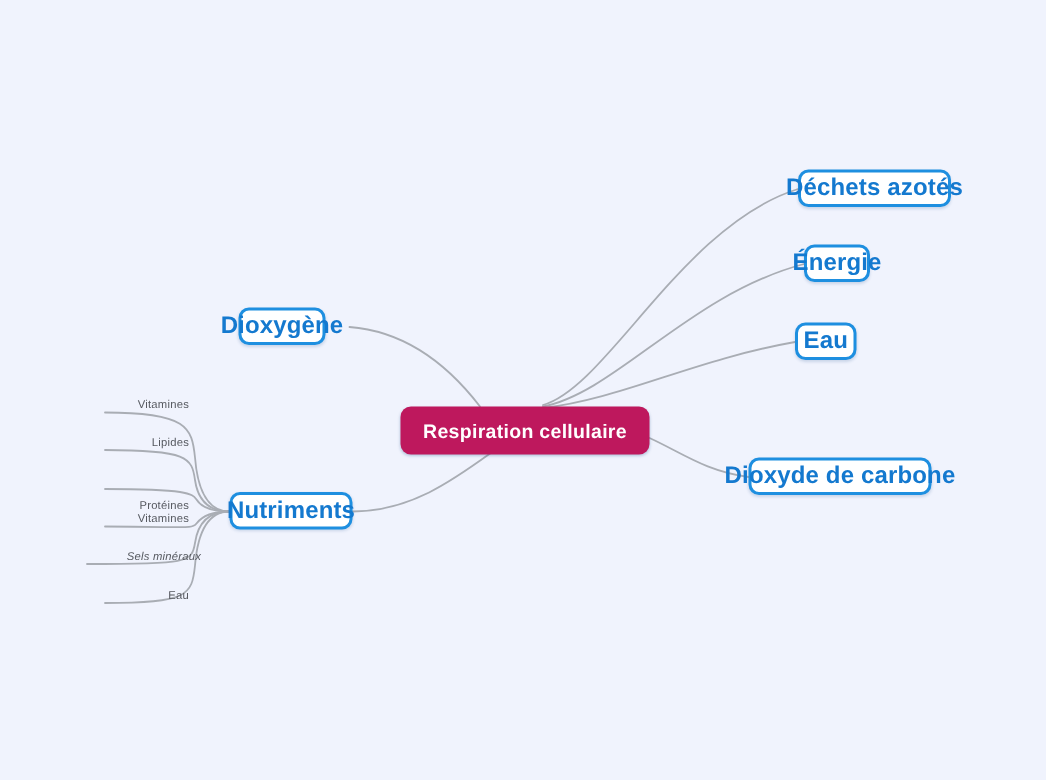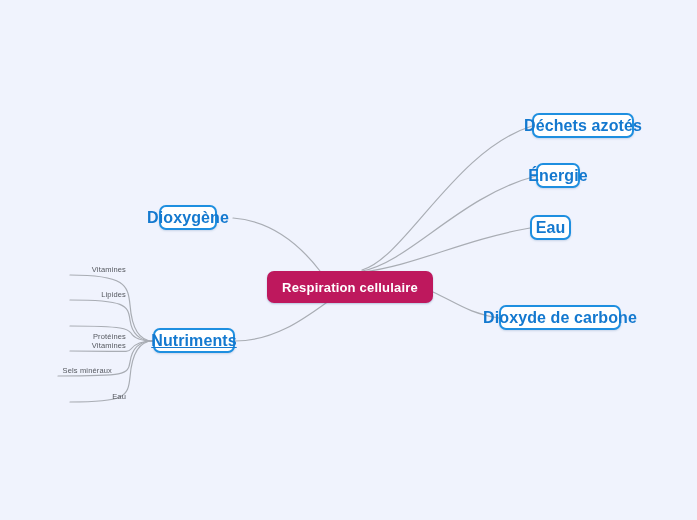--- a/index.html
+++ b/index.html
@@ -103,35 +103,35 @@
       <path d="M 153,341 C 141,341 134,345 131,349 C 128,353 125,351 70,351"></path>
       <path d="M 153,341 C 140,341 132,348 130,362 C 128,375 125,376 58,376"></path>
       <path d="M 153,341 C 140,341 132,352 130,377 C 128,397 125,402 70,402"></path>
     </g>
   </svg>
 
   <div class="node node-root" style="left:267px; top:271px; width:166px; height:32px;">Respiration cellulaire</div>
 
   <div class="node node-branch" style="left:159px; top:205px; width:58px; height:25px;">Dioxygène</div>
 
-  <div class="node node-branch" style="left:153px; top:328px; width:82px; height:25px;text-decoration:underline;">Nutriments</div>
+  <div class="node node-branch" style="left:153px; top:328px; width:82px; height:25px;">Nutriments</div>
 
   <div class="node node-branch" style="left:532px; top:113px; width:102px; height:25px;">Déchets azotés</div>
 
   <div class="node node-branch" style="left:536px; top:163px; width:44px; height:25px;">Énergie</div>
 
   <div class="node node-branch" style="left:530px; top:215px; width:41px; height:25px;">Eau</div>
 
   <div class="node node-branch" style="left:499px; top:305px; width:122px; height:25px;">Dioxyde de carbone</div>
 
   <div class="leaf" style="left:70px; top:261px; width:58px; height:14px;">Vitamines</div>
 
   <div class="leaf" style="left:70px; top:286px; width:58px; height:14px;">Lipides</div>
 
   <div class="leaf" style="left:70px; top:328px; width:58px; height:14px;">Protéines</div>
 
   <div class="leaf" style="left:70px; top:337px; width:58px; height:14px;">Vitamines</div>
 
-  <div class="leaf" style="left:44px; top:362px; width:70px; height:14px;">Sels minéraux</div>
+  <div class="leaf" style="left:66px; top:362px; width:70px; height:14px;font-style:italic;">Sels minéraux</div>
 
   <div class="leaf" style="left:70px; top:388px; width:58px; height:14px;">Eau</div>
 
 </div>
 
 </body></html>

